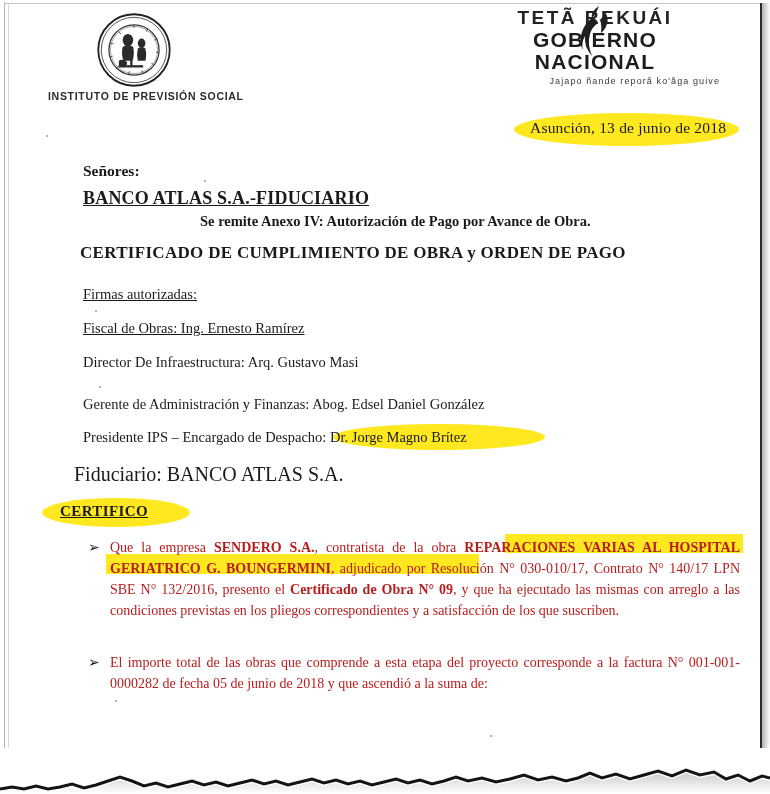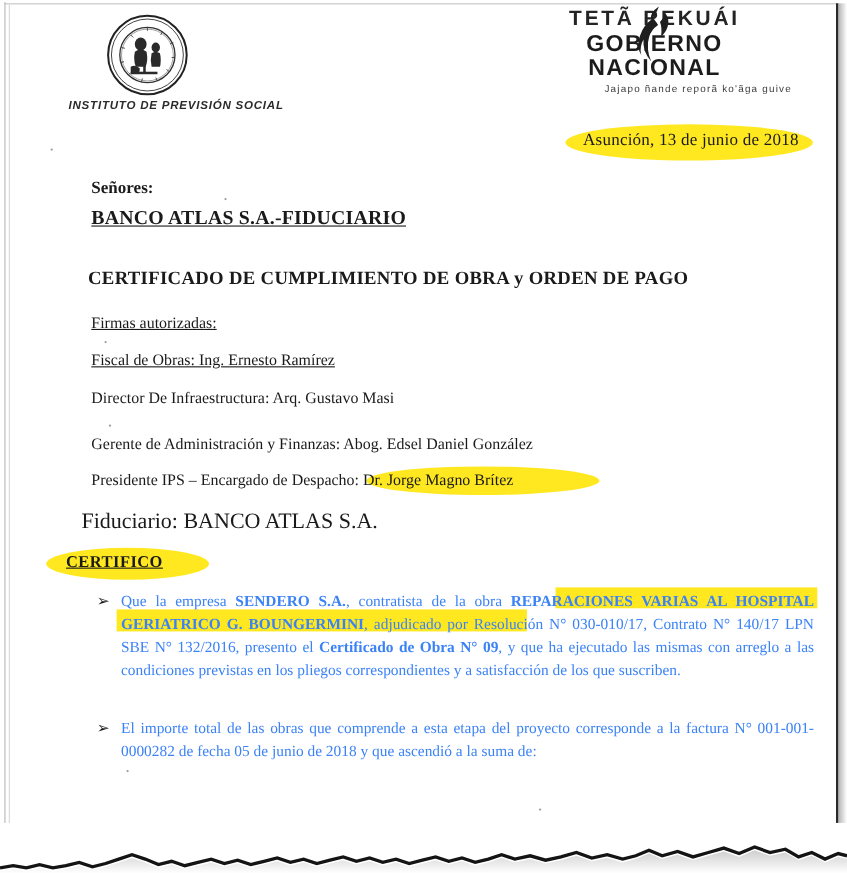--- a/index.html
+++ b/index.html
@@ -61,27 +61,26 @@
 
   .ips-seal {
     position: absolute;
     left: 96px; top: 12px;
     width: 76px; height: 76px;
   }
   .ips-caption {
     position: absolute;
     left: 48px; top: 90px;
     width: 210px;
-    text-align: right;
+    text-align: left;
     font-family: "Liberation Sans", sans-serif;
     font-size: 10.5px;
     font-weight: bold;
     letter-spacing: 0.7px;
     color: #2b2b2b;
-    font-style: italic;
   }
 
   .gov-logo {
     position: absolute;
     left: 470px; top: 8px;
     width: 250px;
   }
   .gov-line1 {
     font-family: "Liberation Sans", sans-serif;
     font-size: 19px;
@@ -173,21 +172,21 @@
     font-size: 14px;
     line-height: 21px;
     width: 22px;
     flex: 0 0 22px;
     color: #1a1a1a;
   }
   .bullet-body {
     font-size: 14px;
     line-height: 21px;
     text-align: justify;
-    color: #3b82f6;
+    color: #b91c1c;
   }
   .p1 { left: 88px; top: 537px; width: 652px; }
   .p1 .bullet-body { width: 630px; }
   .p2 { left: 88px; top: 652px; width: 652px; }
   .p2 .bullet-body { width: 630px; }
 
   .importe-block {
     position: absolute;
     left: 110px; top: 712px;
     width: 630px;
@@ -271,20 +270,21 @@
       <div class="gov-tag1">Jajapo ñande reporã ko'ãga guive</div>
     </div>
   </div>
 
   <div class="hl-oval" style="left:514px; top:113px; width:225px; height:33px;"></div>
   <div class="t date-text">Asunción, 13 de junio de 2018</div>
 
   <div class="t senores">Señores:</div>
   <div class="t banco">BANCO ATLAS S.A.-FIDUCIARIO</div>
 
+  <div class="t anexo">Se remite Anexo IV: Autorización de Pago por Avance de Obra.</div>
 
   <div class="t cert-title">CERTIFICADO DE CUMPLIMIENTO DE OBRA y ORDEN DE PAGO</div>
 
   <div class="t firmas">Firmas autorizadas:</div>
   <div class="t fiscal">Fiscal de Obras: Ing. Ernesto Ramírez</div>
   <div class="t director">Director De Infraestructura: Arq. Gustavo Masi</div>
   <div class="t gerente">Gerente de Administración y Finanzas: Abog. Edsel Daniel González</div>
 
   <div class="hl-oval" style="left:333px; top:424px; width:212px; height:26px;"></div>
   <div class="t presidente"><span>Presidente IPS – Encargado de Despacho:</span><span class="presidente-name"> Dr. Jorge Magno Brítez</span></div>

